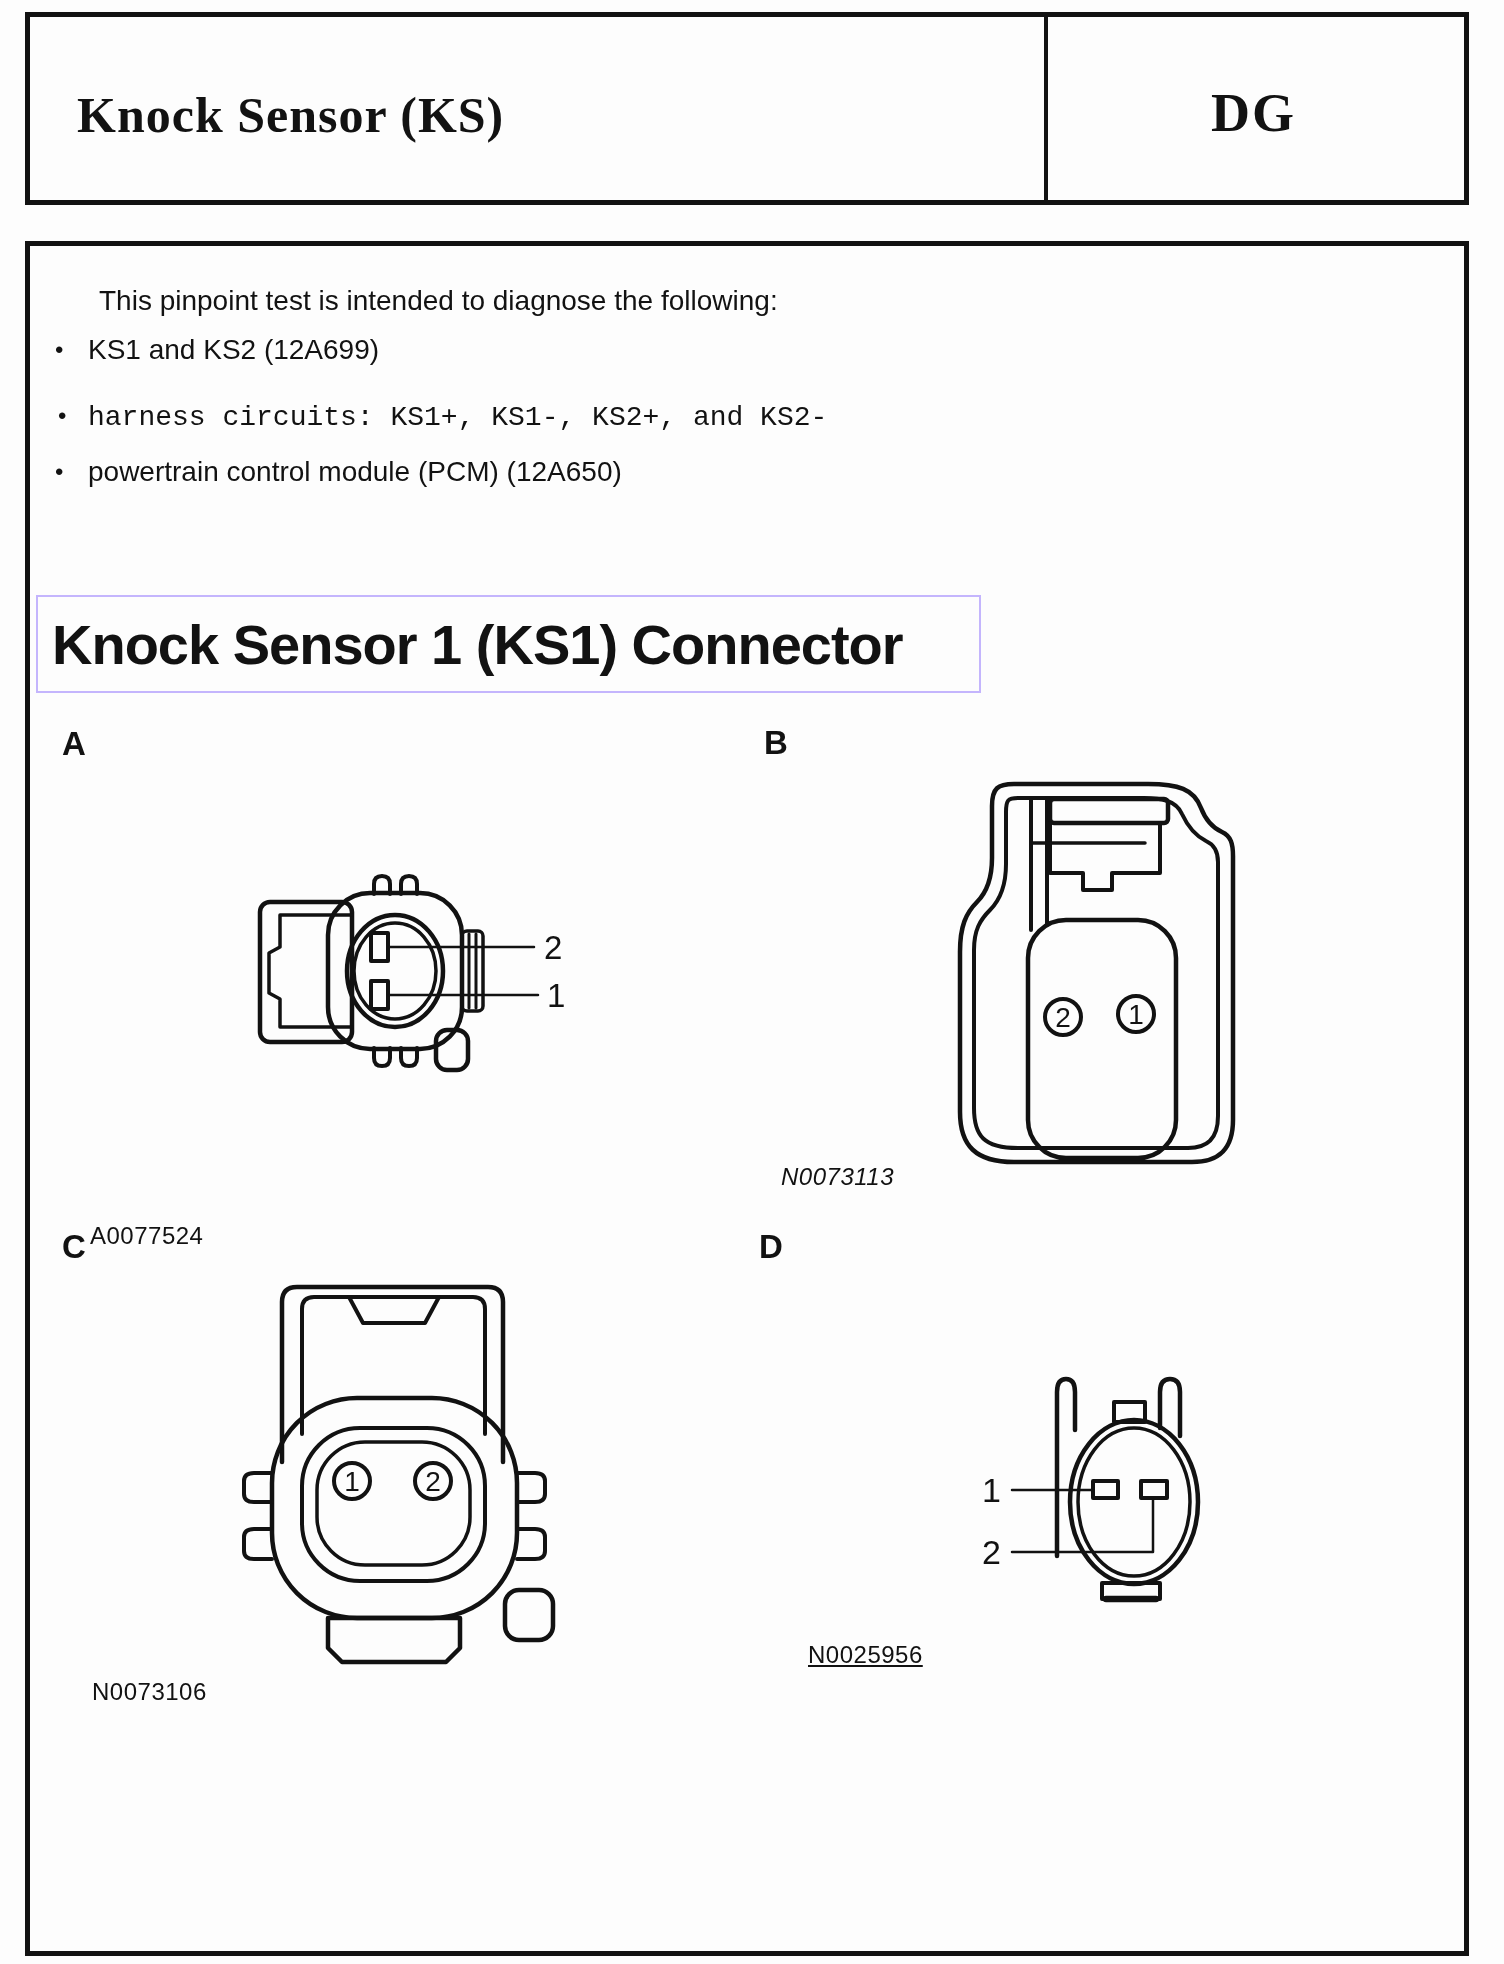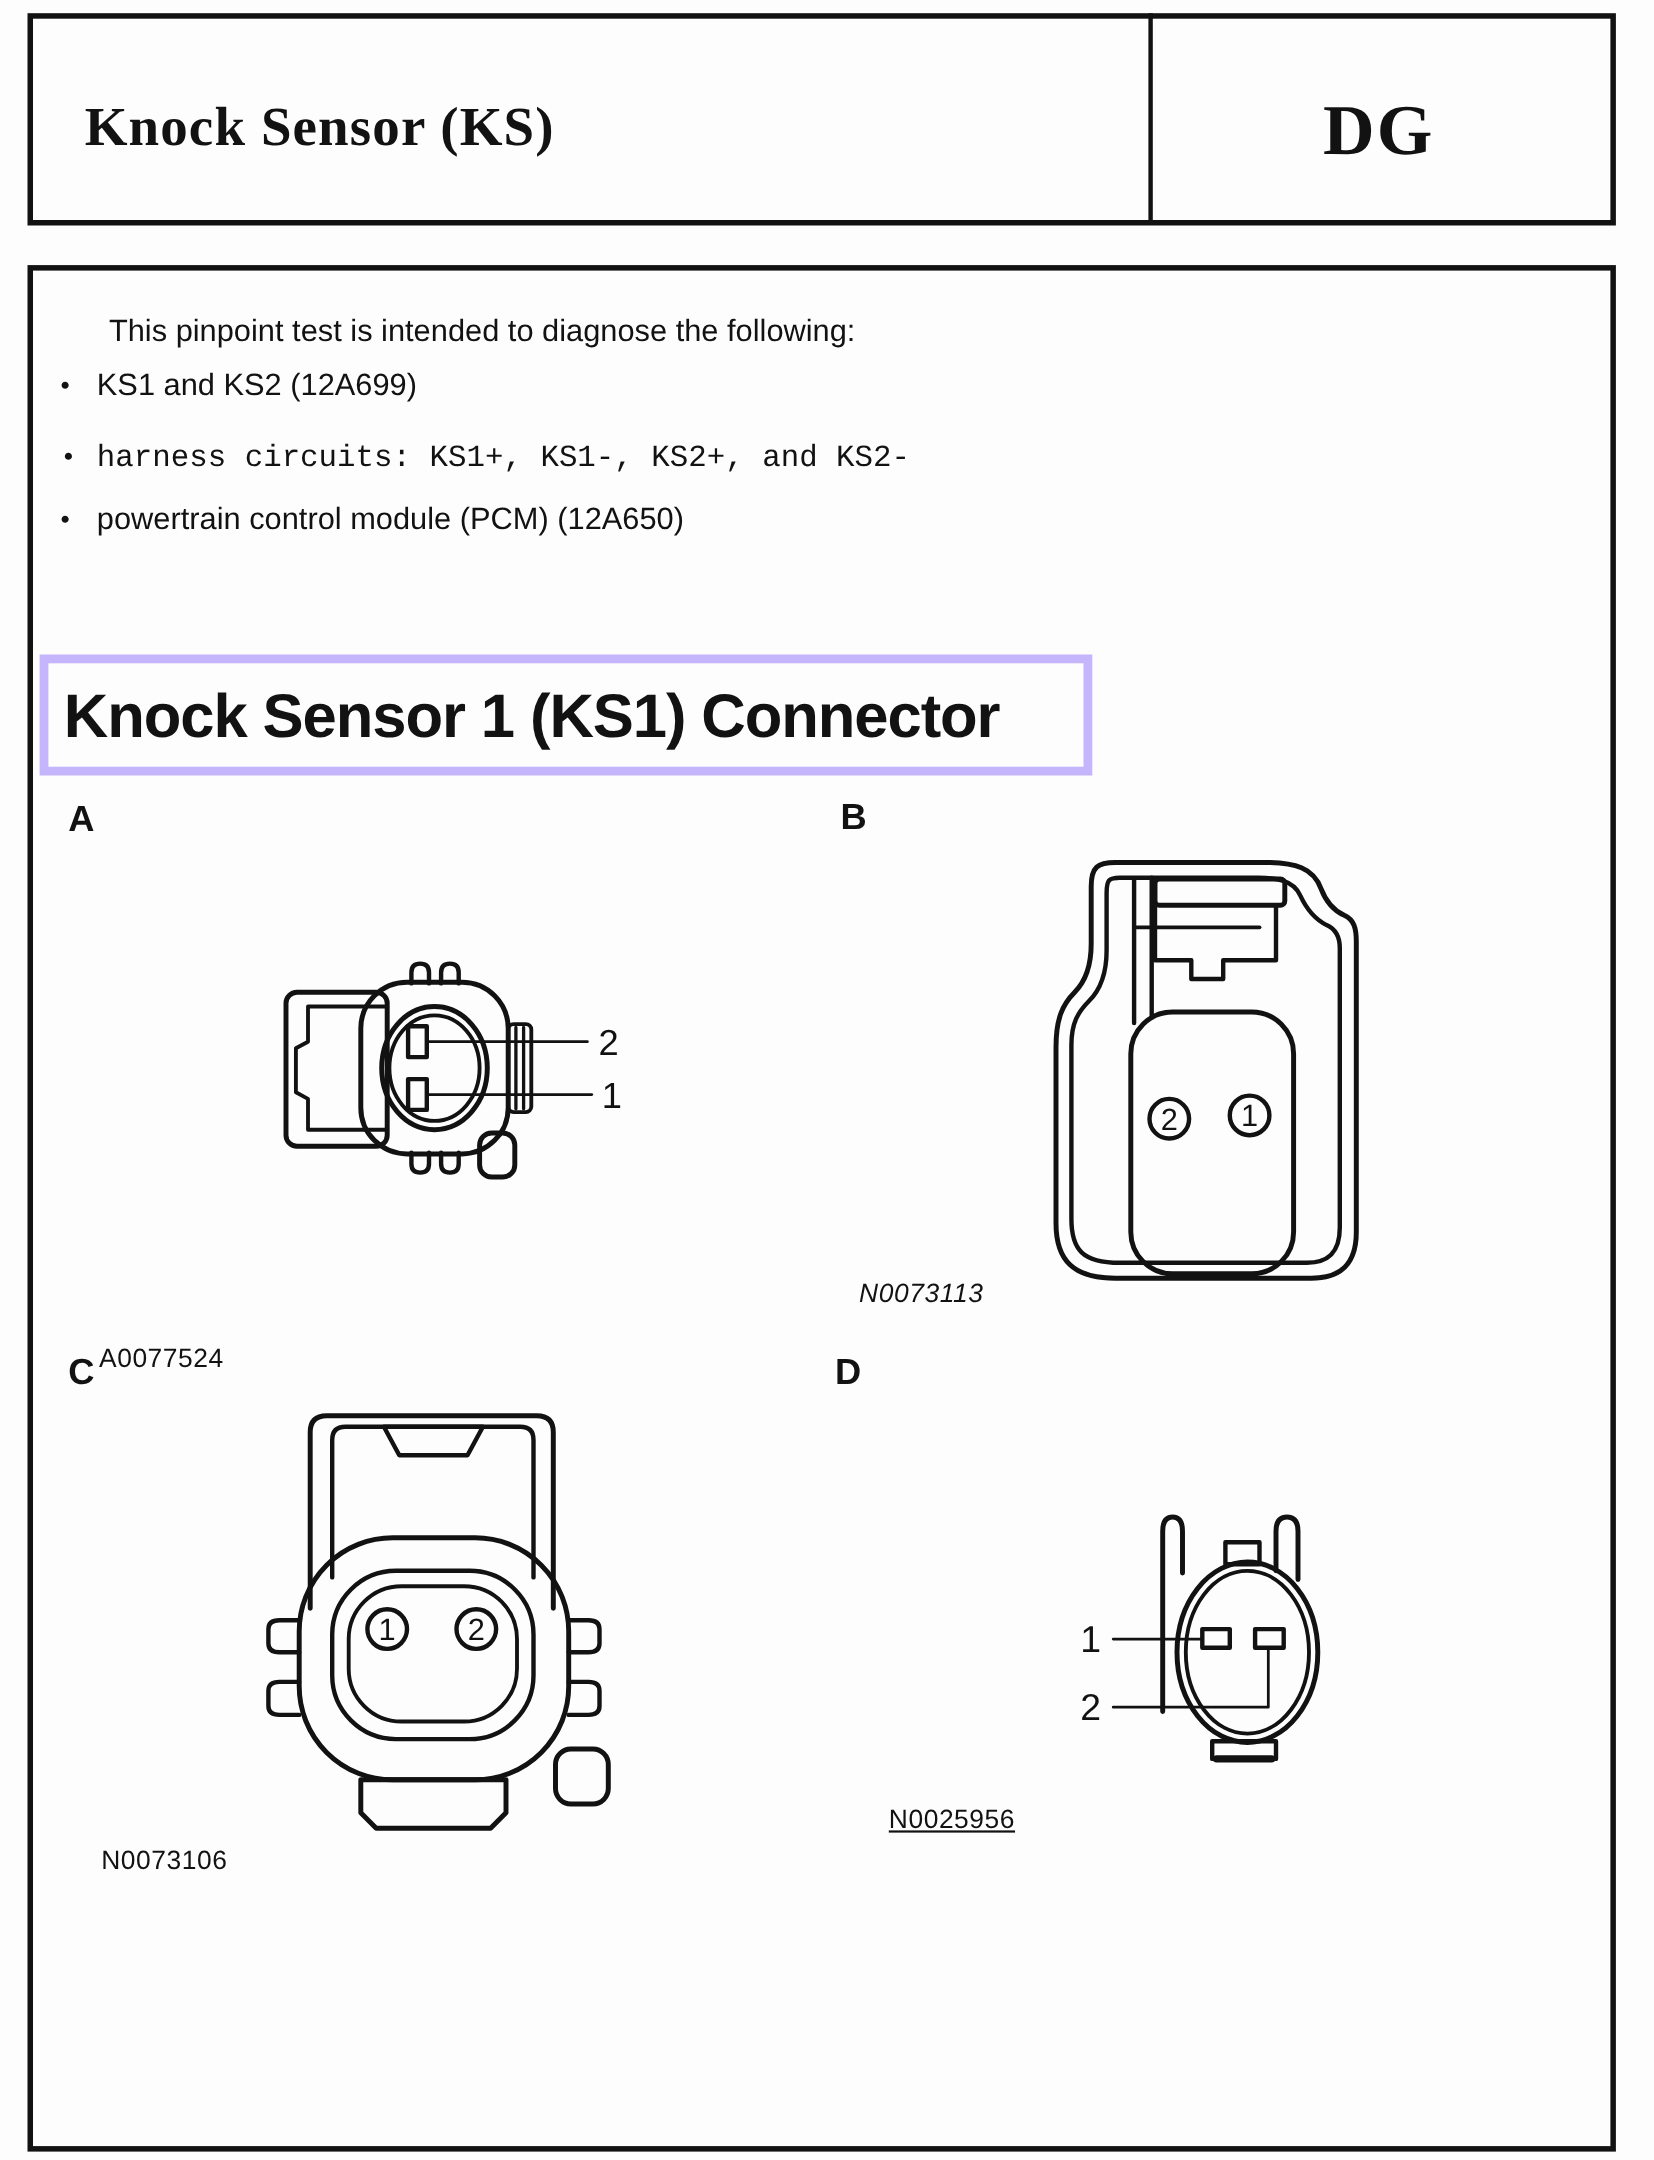--- a/index.html
+++ b/index.html
@@ -5,29 +5,29 @@
   html,body{margin:0;padding:0;background:#e8e8e8;}
   .page{position:relative;width:1504px;height:1964px;background:#fdfdfd;overflow:hidden;
         font-family:"Liberation Sans",sans-serif;color:#121212;}
   .abs{position:absolute;}
   
   .header-box{left:25px;top:12px;width:1434px;height:183px;border:5px solid #121212;}
   .header-divider{left:1044px;top:12px;width:4px;height:188px;background:#121212;}
   .doc-title{left:77px;top:86px;font-family:"Liberation Serif",serif;font-weight:bold;
              font-size:50px;letter-spacing:1px;}
   .doc-code{left:1046px;top:82px;width:415px;text-align:center;font-family:"Liberation Serif",serif;
-            font-weight:bold;font-size:65px;letter-spacing:2px;}
+            font-weight:bold;font-size:54px;letter-spacing:2px;}
   
   .content-box{left:25px;top:241px;width:1434px;height:1705px;border:5px solid #121212;}
   .lead{left:55px;top:284px;font-size:28px;line-height:34px;margin-left:44px;}
   .bullet-row{font-size:28px;line-height:34px;}
   .bullet-row .dot{display:inline-block;width:33px;font-size:24px;vertical-align:1px;}
   .b1{left:55px;top:333px;} .b2{left:55px;top:401px;font-family:Liberation Mono, monospace;} .b3{left:55px;top:455px;}
   
-  .section-title-box{left:36px;top:595px;width:941px;height:94px;border:8px solid #c4b5fd;
+  .section-title-box{left:36px;top:595px;width:941px;height:94px;border:2px solid #c4b5fd;
                      display:flex;align-items:center;}
   .section-title{font-size:56px;font-weight:bold;letter-spacing:-1px;padding-left:14px;
                  white-space:nowrap;}
   .fig-label{font-size:33px;font-weight:bold;}
   .fig-caption{font-size:24px;letter-spacing:0.5px;}
   .la{left:62px;top:725px;} .lb{left:764px;top:724px;}
   .lc{left:62px;top:1228px;} .ld{left:759px;top:1228px;}
   .ca{left:90px;top:1222px;} .cb{left:781px;top:1163px;font-style:italic;}
   .cc{left:92px;top:1678px;} .cd{left:808px;top:1641px;text-decoration:underline;}
   svg{position:absolute;overflow:visible;}

